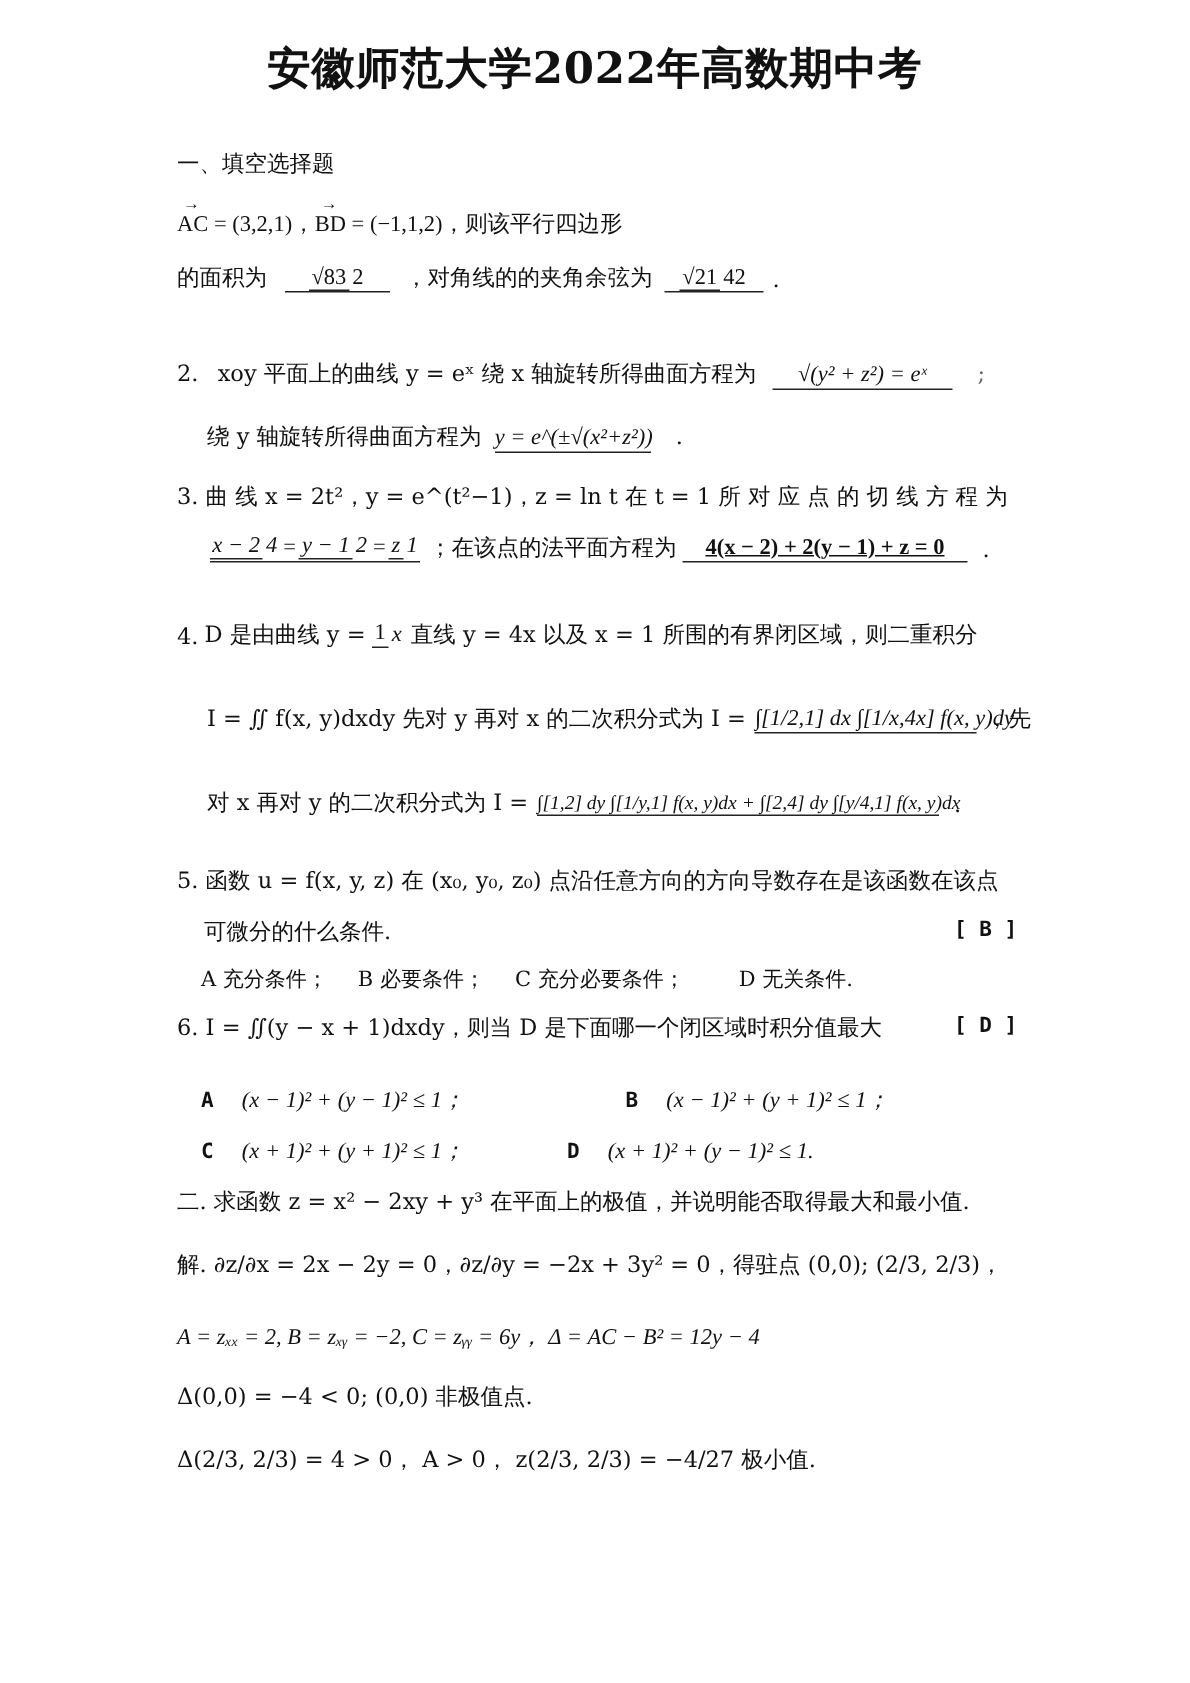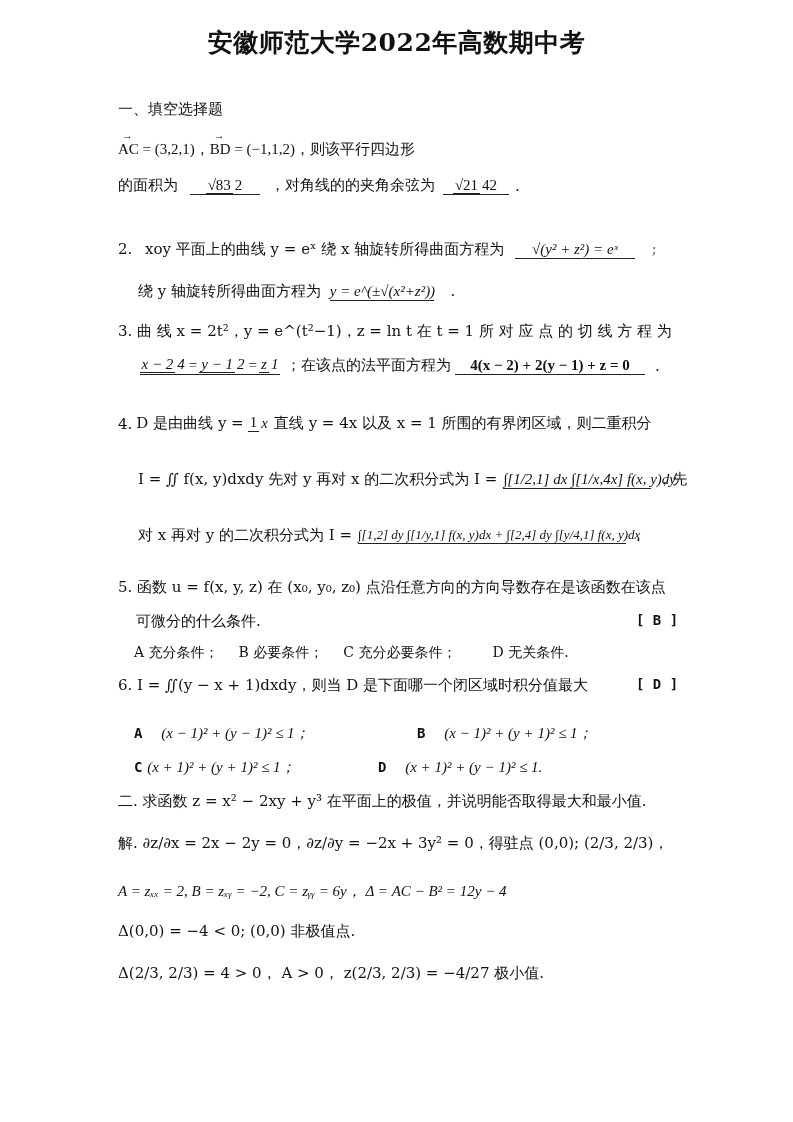--- a/index.html
+++ b/index.html
@@ -1,19 +1,19 @@
 <!DOCTYPE html>
 <html><head>
 <meta charset="utf-8">
 <style>
   html,body{margin:0;padding:0;background:#fff;}
   body{width:793px;height:1122px;position:relative;overflow:hidden;color:#111;
        font-family:"DejaVu Serif","Liberation Serif",serif;font-size:15px;}
   .abs{position:absolute;white-space:nowrap;}
-  .title{left:0;width:793px;top:26px;text-align:center;font-size:25px;font-weight:bold;letter-spacing:0.5px;}
+  .title{left:0;width:793px;top:26px;text-align:center;font-size:29px;font-weight:bold;letter-spacing:0.5px;}
   .m{font-family:"Liberation Serif","DejaVu Serif",serif;font-style:italic;}
   .r{font-family:"Liberation Serif","DejaVu Serif",serif;}
   .b{font-weight:bold;}
   .blank{display:inline-block;border-bottom:1px solid #222;text-align:center;vertical-align:baseline;}
   .frac{display:inline-flex;align-items:center;vertical-align:middle;line-height:1.05;font-family:"Liberation Serif",serif;}
   .frac .num{border-bottom:1px solid #222;padding:0 2px;}
   .frac .den{padding:0 2px;}
   .small{font-size:14px;}
   .opt{font-family:"DejaVu Sans Mono",monospace;font-size:14px;}
 </style>
@@ -74,21 +74,21 @@
           <span class="num">y − 1</span>
           <span class="den">2</span>
         </span>
       <span class="r" style="font-style:normal;margin:0 2px;">=</span>
       <span class="frac">
           <span class="num">z</span>
           <span class="den">1</span>
         </span>
     </span>
     <span style="margin-left:6px;">；在该点的法平面方程为</span>
-    <span class="blank r b" style="width:190px;margin-left:4px;">4(x − 2) + 2(y − 1) + z = 0</span>
+    <span class="blank r b" style="width:190px;margin-left:4px;text-decoration:underline;">4(x − 2) + 2(y − 1) + z = 0</span>
     <span style="margin-left:10px;">.</span>
   </div>
 </div>
 
 <div>
   <div class="abs" style="left:118px;top:414px;display:flex;align-items:center;">
     <span>4.</span>
     <span style="margin-left:4px;">D 是由曲线 y =</span>
     <span class="frac m" style="margin:0 4px;">
         <span class="num" style="font-style:normal;">1</span>
@@ -126,21 +126,21 @@
   <div class="abs" style="left:134px;top:724px;">
     <span class="opt b">A</span>
     <span class="m" style="margin-left:14px;text-align:center;">(x − 1)² + (y − 1)² ≤ 1；</span>
   </div>
   <div class="abs" style="left:378px;top:724px;padding-left:39px;">
     <span class="opt b">B</span>
     <span class="m" style="margin-left:14px;">(x − 1)² + (y + 1)² ≤ 1；</span>
   </div>
   <div class="abs" style="left:134px;top:758px;">
     <span class="opt b">C</span>
-    <span class="m" style="">(x + 1)² + (y + 1)² ≤ 1；</span>
+    <span class="m" style="margin-left:14px;">(x + 1)² + (y + 1)² ≤ 1；</span>
   </div>
   <div class="abs" style="left:378px;top:758px;">
     <span class="opt b">D</span>
     <span class="m" style="margin-left:14px;">(x + 1)² + (y − 1)² ≤ 1.</span>
   </div>
 </div>
 
 <div>
   <div class="abs" style="left:118px;top:792px;">二. 求函数 z = x² − 2xy + y³ 在平面上的极值，并说明能否取得最大和最小值.</div>
   <div class="abs" style="left:118px;top:834px;">解. ∂z/∂x = 2x − 2y = 0，∂z/∂y = −2x + 3y² = 0，得驻点 (0,0); (2/3, 2/3)，</div>

